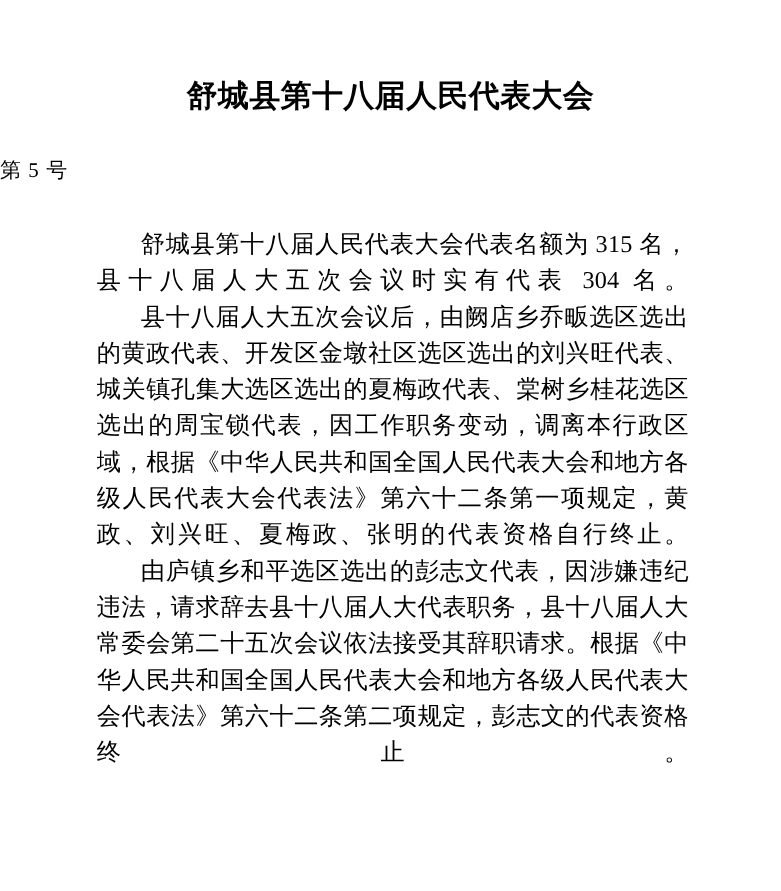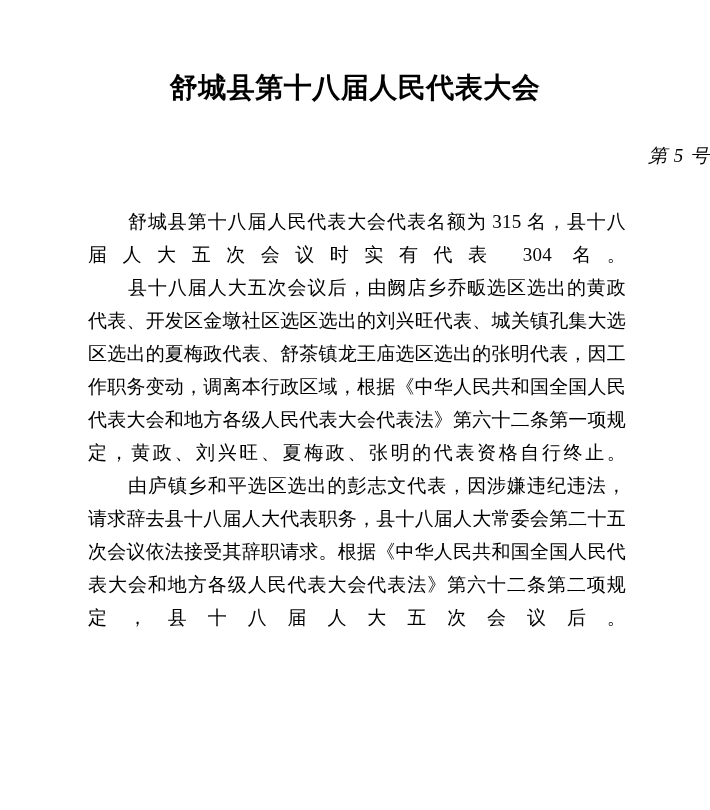--- a/index.html
+++ b/index.html
@@ -42,41 +42,40 @@
   .doc-title .title-line {
     display: block;
     white-space: nowrap;
   }
 
   .doc-number {
     position: absolute;
     left: 0;
     top: 143px;
     width: 710px;
-    text-align: right;
+    text-align: left;
     font-family: "Liberation Serif", "DejaVu Serif", serif;
     font-size: 19px;
     line-height: 26px;
     letter-spacing: 1px;
     color: #000000;
-    font-style: italic;
   }
 
   
   #body-text {
     position: absolute;
     left: 88px;
     top: 205px;
     width: 538px;
   }
 
   .para {
     margin: 0 0 0 0;
     font-family: "Liberation Serif", "DejaVu Serif", serif;
-    font-size: 19px;
+    font-size: 22px;
     line-height: 33px;
     letter-spacing: 0.2px;
     color: #000000;
     text-align: justify;
     text-align-last: left;
     text-indent: 40px;
     word-break: break-all;
   }
   .para.justified-all {
     text-align-last: justify;
@@ -88,17 +87,17 @@
 <div id="page">
 
   <h1 class="doc-title">
     <span class="title-line">舒城县第十八届人民代表大会</span>
   </h1>
 
   <div class="doc-number">第 5 号</div>
 
   <div id="body-text">
     <p class="para justified-all">舒城县第十八届人民代表大会代表名额为 315 名，县十八届人大五次会议时实有代表 304 名。</p>
-    <p class="para justified-all">县十八届人大五次会议后，由阙店乡乔畈选区选出的黄政代表、开发区金墩社区选区选出的刘兴旺代表、城关镇孔集大选区选出的夏梅政代表、舒茶镇龙王庙选区选出的张明代表，因工作职务变动，调离本行政区域，根据《中华人民共和国全国人民代表大会和地方各级人民代表大会代表法》第六十二条第一项规定，黄政、刘兴旺、夏梅政、张明的代表资格自行终止。</p>
-    <p class="para justified-all">由庐镇乡和平选区选出的彭志文代表，因涉嫌违纪违法，请求辞去县十八届人大代表职务，县十八届人大常委会第二十五次会议依法接受其辞职请求。根据《中华人民共和国全国人民代表大会和地方各级人民代表大会代表法》第六十二条第二项规定，县十八届人大五次会议后。</p>
+    <p class="para justified-all">县十八届人大五次会议后，由阙店乡乔畈选区选出的黄政代表、开发区金墩社区选区选出的刘兴旺代表、城关镇孔集大选区选出的夏梅政代表、棠树乡桂花选区选出的周宝锁代表，因工作职务变动，调离本行政区域，根据《中华人民共和国全国人民代表大会和地方各级人民代表大会代表法》第六十二条第一项规定，黄政、刘兴旺、夏梅政、张明的代表资格自行终止。</p>
+    <p class="para justified-all">由庐镇乡和平选区选出的彭志文代表，因涉嫌违纪违法，请求辞去县十八届人大代表职务，县十八届人大常委会第二十五次会议依法接受其辞职请求。根据《中华人民共和国全国人民代表大会和地方各级人民代表大会代表法》第六十二条第二项规定，彭志文的代表资格终止。</p>
   </div>
 
 </div>
 
 </body></html>

